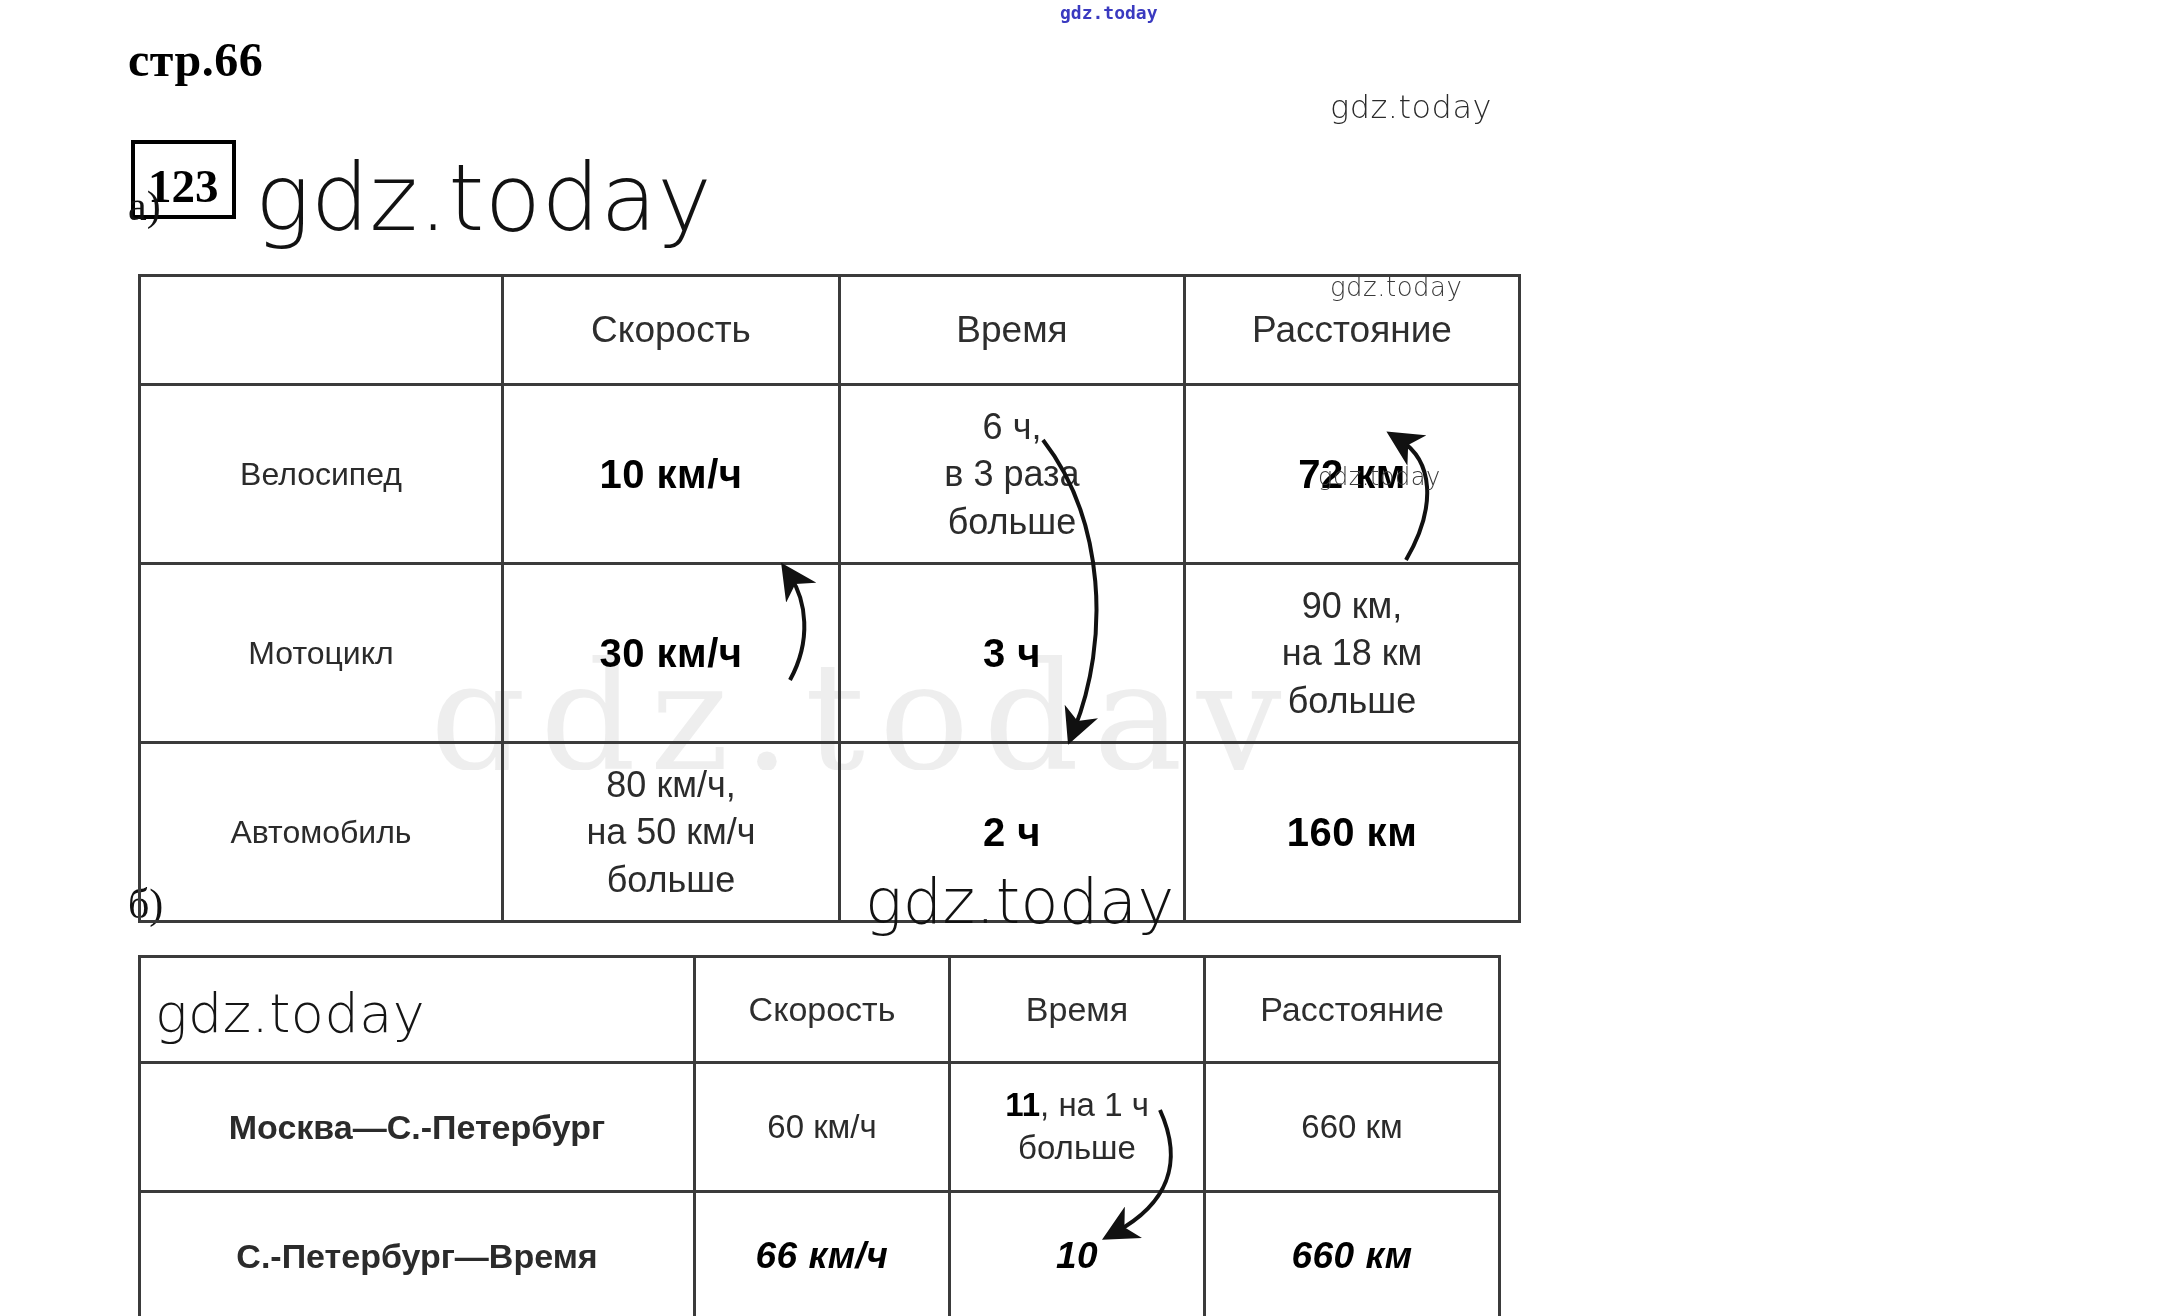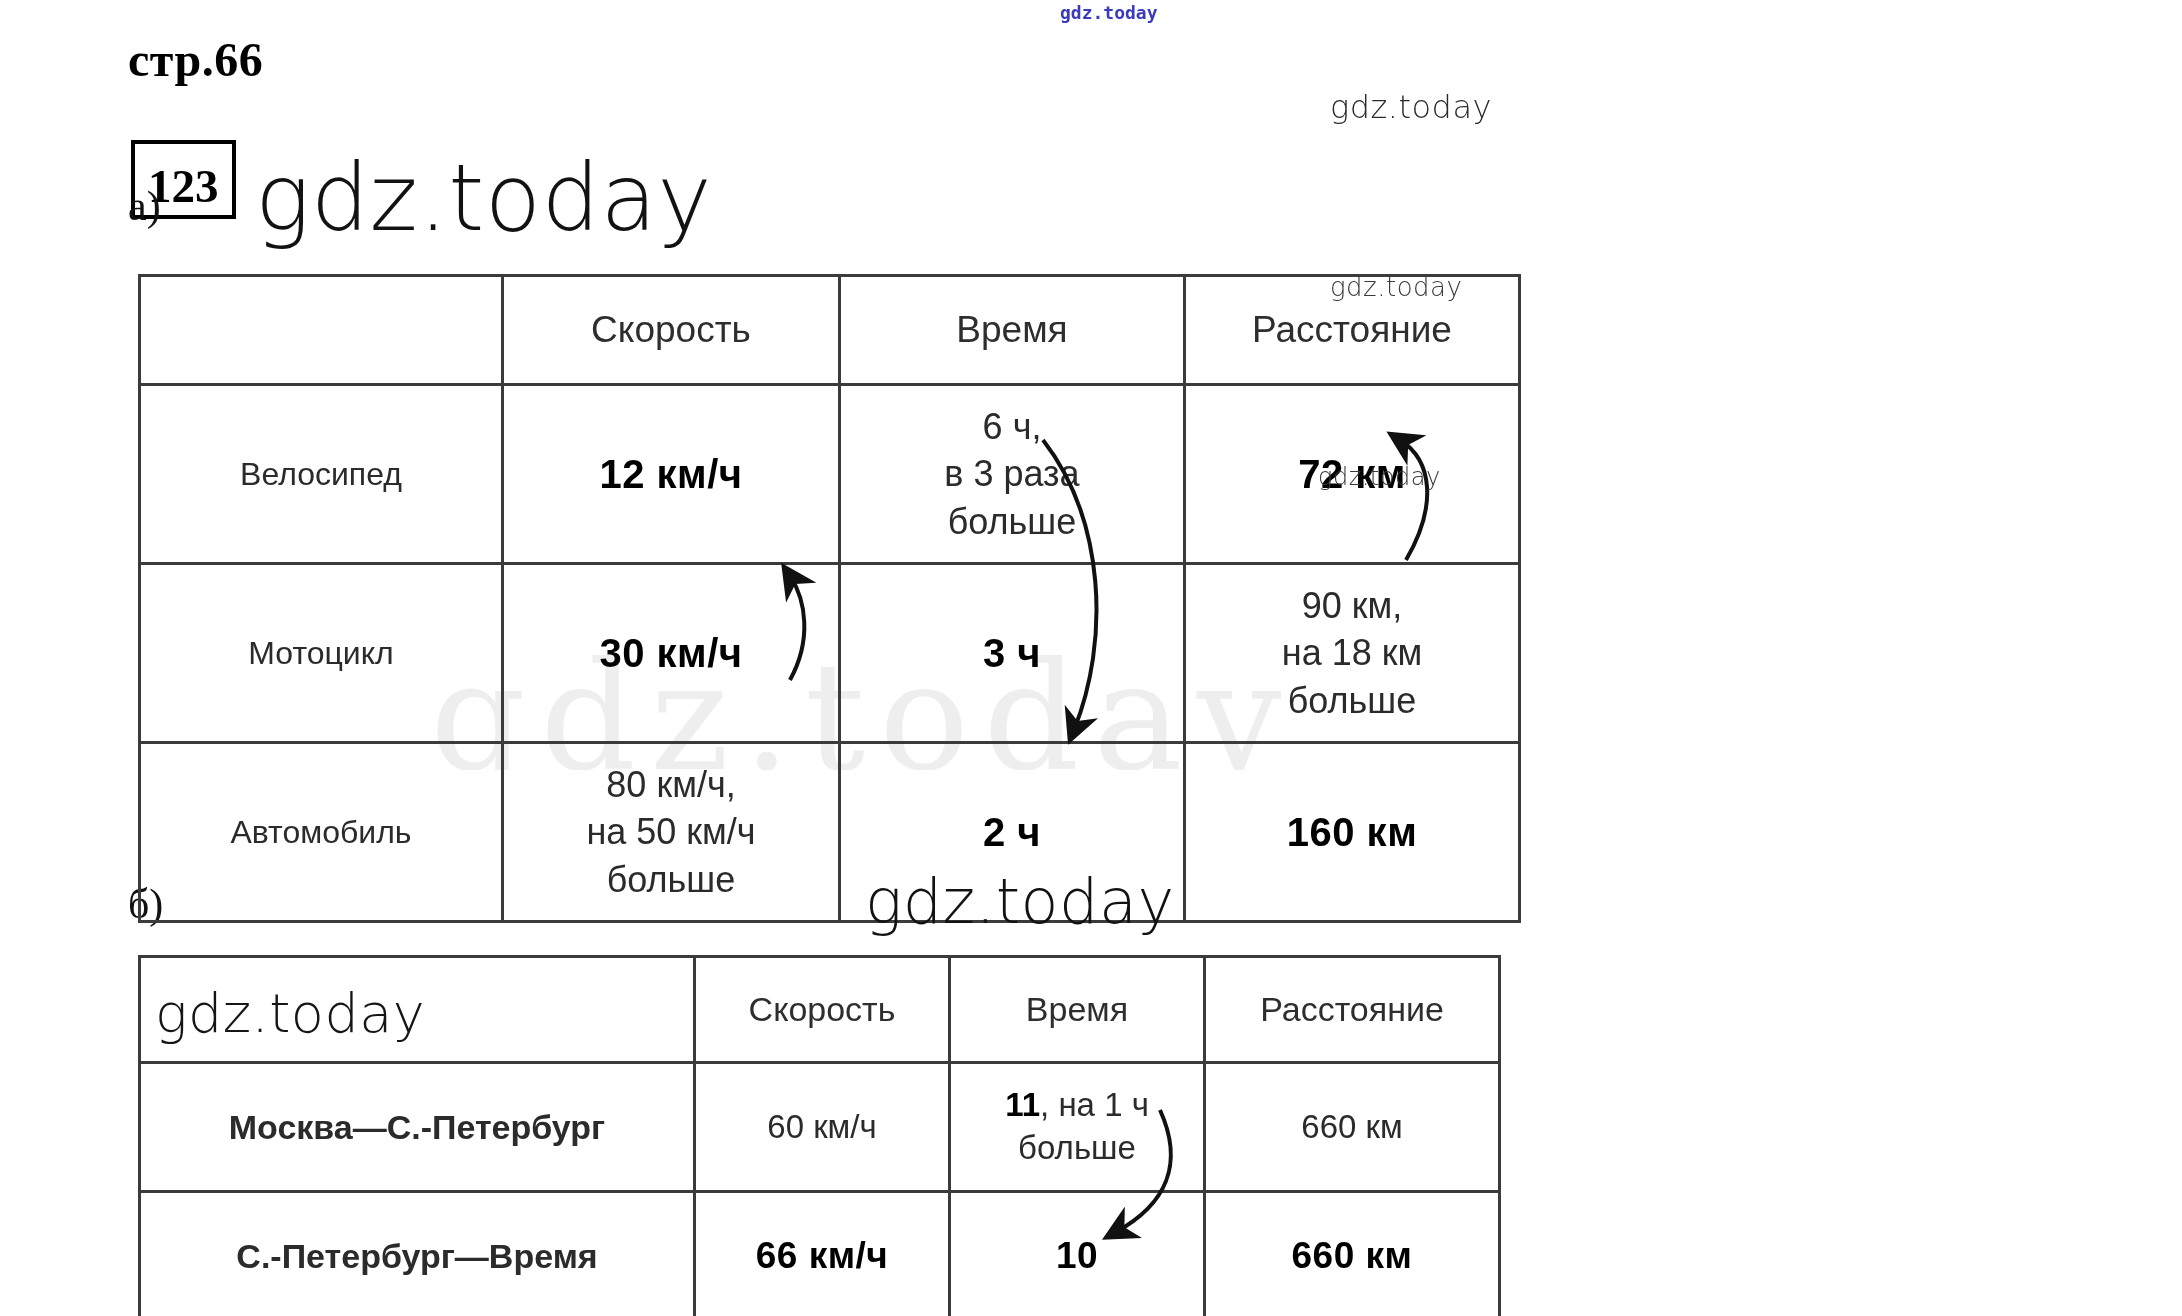--- a/index.html
+++ b/index.html
@@ -187,21 +187,21 @@
   .cell-ans {
     font-family: "Liberation Sans", sans-serif;
     font-size: 40px;
     font-weight: bold;
     color: #000;
     letter-spacing: 0.5px;
   }
   .small-tbl .th-text { font-size: 34px; }
   .small-tbl .cell-name { font-size: 34px; font-weight: bold; }
   .small-tbl .cell-plain { font-size: 33px; line-height: 1.3; }
-  .small-tbl .cell-ans { font-size: 37px; }
+  .small-tbl .cell-ans { font-size: 37px; font-style: italic; }
 
   .multi { display: block; }
 
   
   .frag-bold {
     font-weight: bold;
     color: #000;
   }
 
   
@@ -237,21 +237,21 @@
       <td class="c-dist">
         <span class="th-text">Расстояние</span>
       </td>
     </tr>
 
     <tr class="data-row">
       <td>
         <span class="cell-name">Велосипед</span>
       </td>
       <td>
-        <span class="cell-ans">12 км/ч</span>
+        <span class="cell-ans">10 км/ч</span>
       </td>
       <td>
         <span class="cell-plain multi">6 ч,</span>
         <span class="cell-plain multi">в 3 раза</span>
         <span class="cell-plain multi">больше</span>
       </td>
       <td>
         <span class="cell-ans">72 км</span>
       </td>
     </tr>

